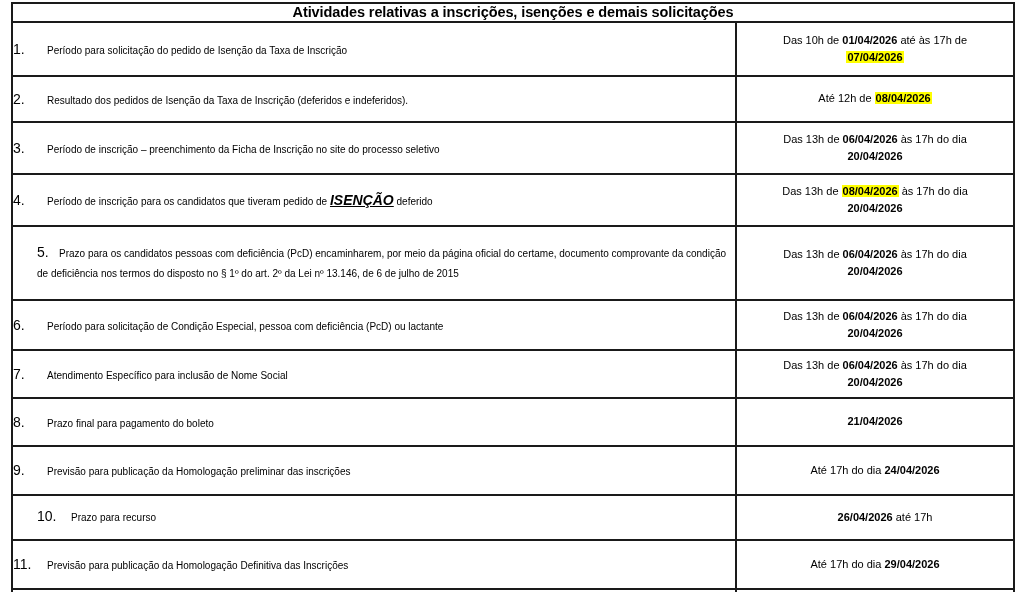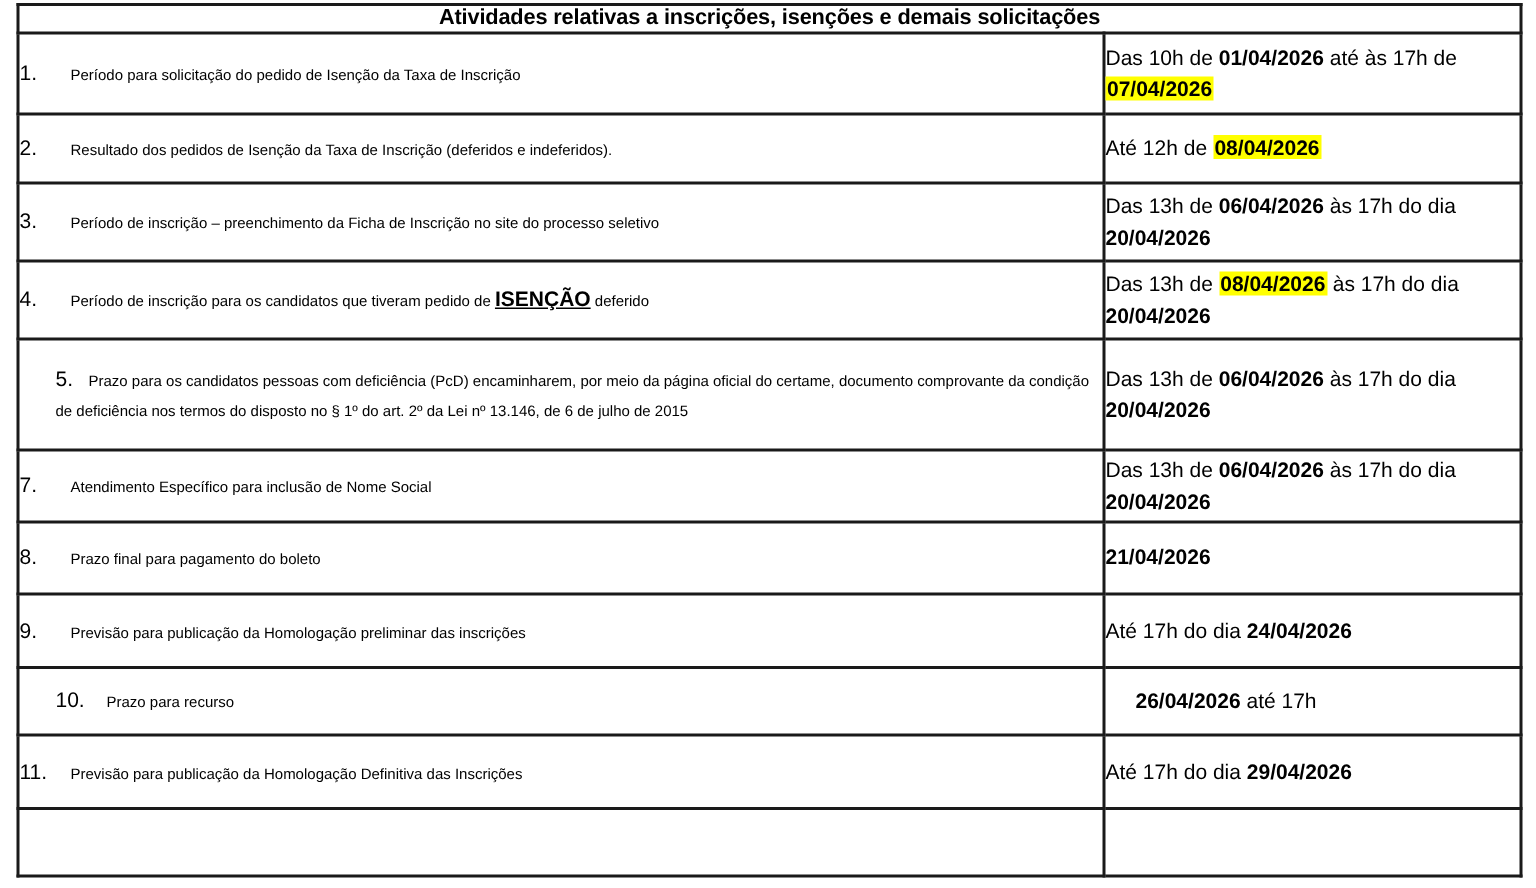--- a/index.html
+++ b/index.html
@@ -70,27 +70,28 @@
     text-align: left;
     font-size: 14px;
   }
   .idx.wide { min-width: 22px; }
 
   .activity-text {
     font-size: 10px;
   }
 
   .date-cell {
-    font-size: 14px;
+    text-align: center;
+    font-size: 11px;
     line-height: 1.5;
     padding: 7px 7px 7px 7px;
   }
 
   b, .b { font-weight: bold; }
-  .bu { font-weight: bold; text-decoration: underline; }
+  .bu { font-weight: bold; text-decoration: underline; font-style: italic; }
 
   .hl {
     background-color: #ffff00;
     font-weight: bold;
     padding: 0 1px;
   }
 
   .nowrap { white-space: nowrap; }
 
   .r1 td { height: 52px; }
@@ -164,20 +165,29 @@
       <tr class="r5">
         <td class="activity-cell compact">
           <span class="idx wide">5.</span><span class="activity-text">Prazo para os candidatos pessoas com deficiência (PcD) encaminharem, por meio da página oficial do certame, documento comprovante da condição de deficiência nos termos do disposto no § 1º do art. 2º da Lei nº 13.146, de 6 de julho de 2015</span>
         </td>
         <td class="date-cell">
           <span>Das 13h de </span><b class="nowrap">06/04/2026</b><span> às 17h do dia</span><br>
           <b class="nowrap">20/04/2026</b>
         </td>
       </tr>
 
+      <tr class="r6">
+        <td class="activity-cell">
+          <span class="idx">6.</span><span class="activity-text">Período para solicitação de Condição Especial, pessoa com deficiência (PcD) ou lactante</span>
+        </td>
+        <td class="date-cell">
+          <span>Das 13h de </span><b class="nowrap">06/04/2026</b><span> às 17h do dia</span><br>
+          <b class="nowrap">20/04/2026</b>
+        </td>
+      </tr>
 
       <tr class="r7">
         <td class="activity-cell">
           <span class="idx">7.</span><span class="activity-text">Atendimento Específico para inclusão de Nome Social</span>
         </td>
         <td class="date-cell">
           <span>Das 13h de </span><b class="nowrap">06/04/2026</b><span> às 17h do dia</span><br>
           <b class="nowrap">20/04/2026</b>
         </td>
       </tr>

